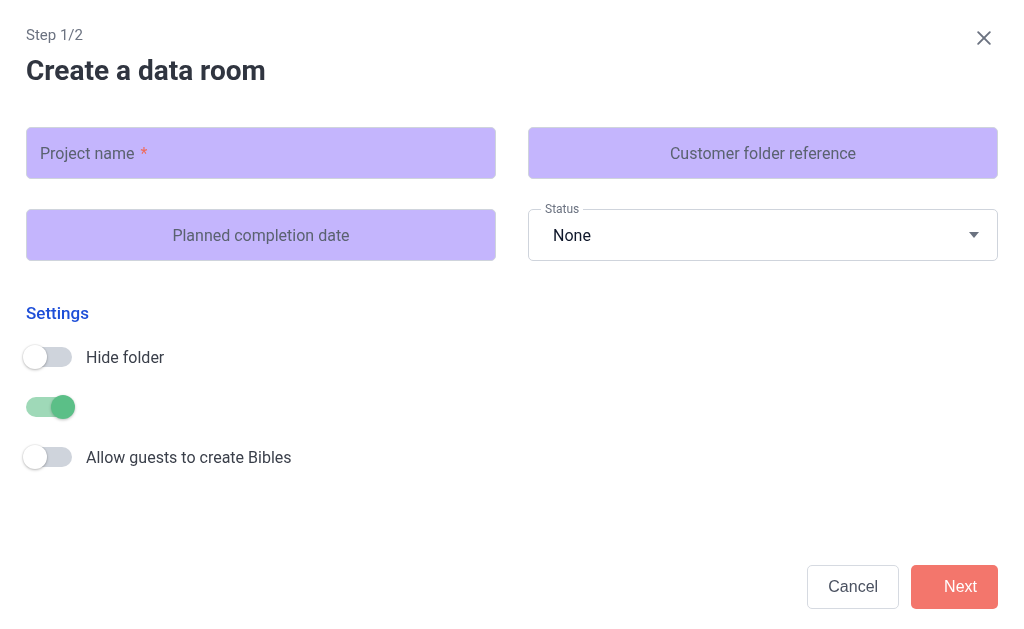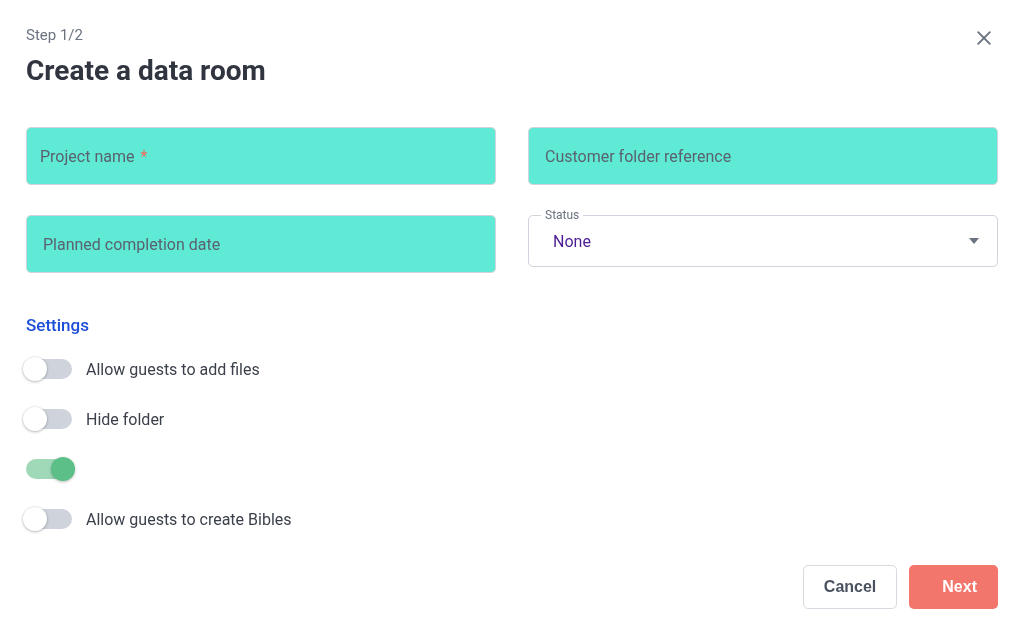--- a/index.html
+++ b/index.html
@@ -26,29 +26,30 @@
     .form-grid {
       display: grid;
       grid-template-columns: 1fr 1fr;
       column-gap: 32px;
       row-gap: 30px;
       margin-top: 40px;
     }
     .input-wrapper { position: relative; }
     .text-input {
       width: 100%;
-      height: 58px;
+      height: 52px;
       border: 1px solid #cfd4dc;
       border-radius: 5px;
-      background: #5eead4;
+      background: #c4b5fd;
       padding: 0 16px;
       font-size: 16px;
       color: #3a3f4a;
       outline: none;
       font-family: inherit;
+      text-align: center;
     }
     .text-input::placeholder { color: #5a6270; }
     .floating-label {
       position: absolute;
       left: 14px;
       top: 50%;
       transform: translateY(-50%);
       font-size: 16px;
       color: #5a6270;
       pointer-events: none;
@@ -69,21 +70,21 @@
     .select-wrapper.with-legend { }
     .legend {
       position: absolute;
       top: -8px;
       left: 12px;
       background: #fff;
       padding: 0 4px;
       font-size: 12px;
       color: #6b7280;
     }
-    .select-value { font-size: 16px; color: #4c1d95; }
+    .select-value { font-size: 16px; color: #0f172a; }
     .select-caret {
       position: absolute;
       right: 18px;
       top: 50%;
       transform: translateY(-50%);
       width: 0; height: 0;
       border-left: 5px solid transparent;
       border-right: 5px solid transparent;
       border-top: 6px solid #6b7280;
     }
@@ -126,21 +127,21 @@
       position: absolute;
       right: 26px; bottom: 20px;
       display: flex; gap: 12px;
     }
     .btn {
       height: 44px;
       min-width: 82px;
       padding: 0 20px;
       border-radius: 5px;
       font-size: 16px;
-      font-weight: 700;
+      font-weight: 400;
       cursor: pointer;
       display: inline-flex; align-items: center; justify-content: center;
       border: 1px solid transparent;
     }
     .btn-secondary {
       background: #fff;
       color: #4a5160;
       border: 1px solid #d6dae1;
     }
     .btn-primary {
@@ -185,26 +186,20 @@
     <div class="select-wrapper with-legend">
       <span class="legend">Status</span>
       <span class="select-value">None</span>
       <span class="select-caret"></span>
     </div>
   </div>
 
   <div class="settings">
     <div class="settings-heading">Settings</div>
 
-    <div class="setting-row">
-      <div class="toggle">
-          <div class="knob"></div>
-        </div>
-      <div class="setting-label">Allow guests to add files</div>
-    </div>
 
     <div class="setting-row">
       <div class="toggle">
           <div class="knob"></div>
         </div>
       <div class="setting-label">Hide folder</div>
     </div>
 
     <div class="setting-row">
       <div class="toggle on">

